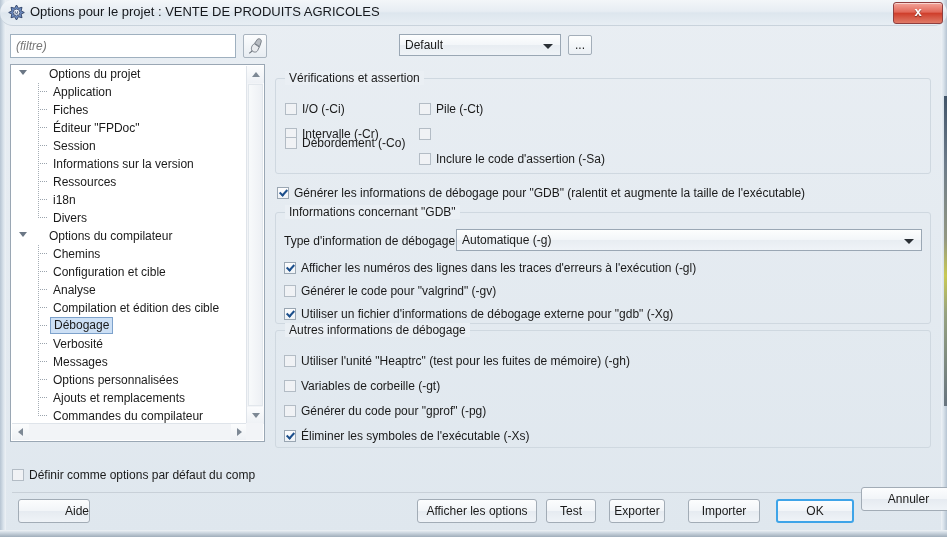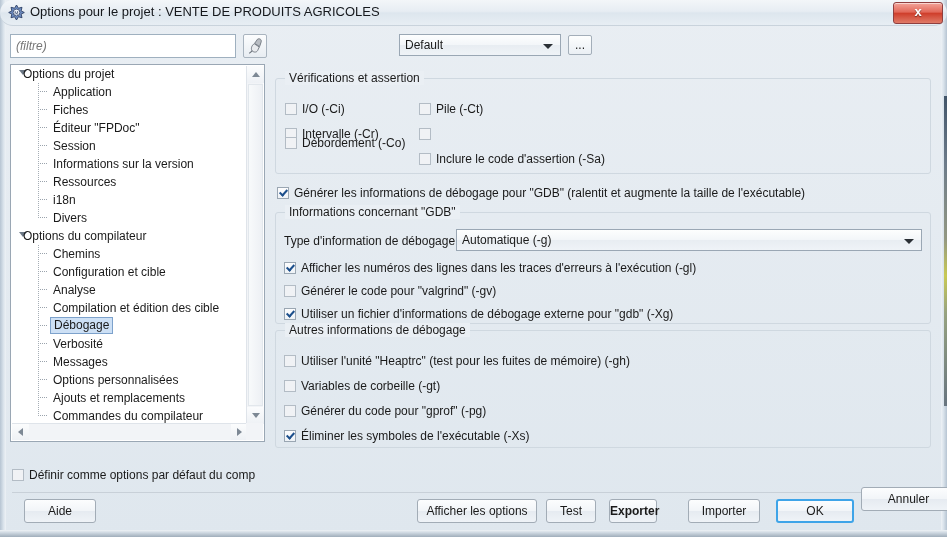--- a/index.html
+++ b/index.html
@@ -125,21 +125,21 @@
   }
   .tree-item {
     position: relative;
     height: 18px;
     line-height: 18px;
     white-space: nowrap;
     font-size: 12px;
     color: #1a1a1a;
     cursor: pointer;
   }
-  .tree-item.root { padding-left: 12px; }
+  .tree-item.root { padding-left: 38px; }
   .tree-item.child { padding-left: 42px; }
   .tree-item .arrow {
     position: absolute; left: 8px; top: 5px;
     width: 0; height: 0;
     border-left: 4px solid transparent;
     border-right: 4px solid transparent;
     border-top: 5px solid #6b7785;
   }
   .tree-item .dash {
     position: absolute; left: 27px; top: 8px;
@@ -509,22 +509,22 @@
     <span class="chk dim abs" style="left:8px; top:72px;">
       <span class="box"></span><span>Générer du code pour "gprof" (-pg)</span>
     </span>
     <span class="chk on abs" style="left:8px; top:97px;">
       <span class="box"></span><span>Éliminer les symboles de l'exécutable (-Xs)</span>
     </span>
   </div>
 
   <div class="sep-line"></div>
 
-  <div class="btn" style="left:24px; top:499px; width:72px;">Aide</div>
+  <div class="btn" style="left:18px; top:499px; width:72px;text-align:right;">Aide</div>
 
   <div class="btn" style="left:417px; top:499px; width:120px;">Afficher les options</div>
   <div class="btn" style="left:546px; top:499px; width:50px;">Test</div>
-  <div class="btn" style="left:609px; top:499px; width:48px;font-weight:bold;">Exporter</div>
+  <div class="btn" style="left:609px; top:499px; width:56px;">Exporter</div>
   <div class="btn" style="left:688px; top:499px; width:72px;">Importer</div>
   <div class="btn default" style="left:776px; top:499px; width:78px;">OK</div>
   <div class="btn" style="left:861px; top:487px; width:95px;">Annuler</div>
 
 </div>
 
 </body></html>

